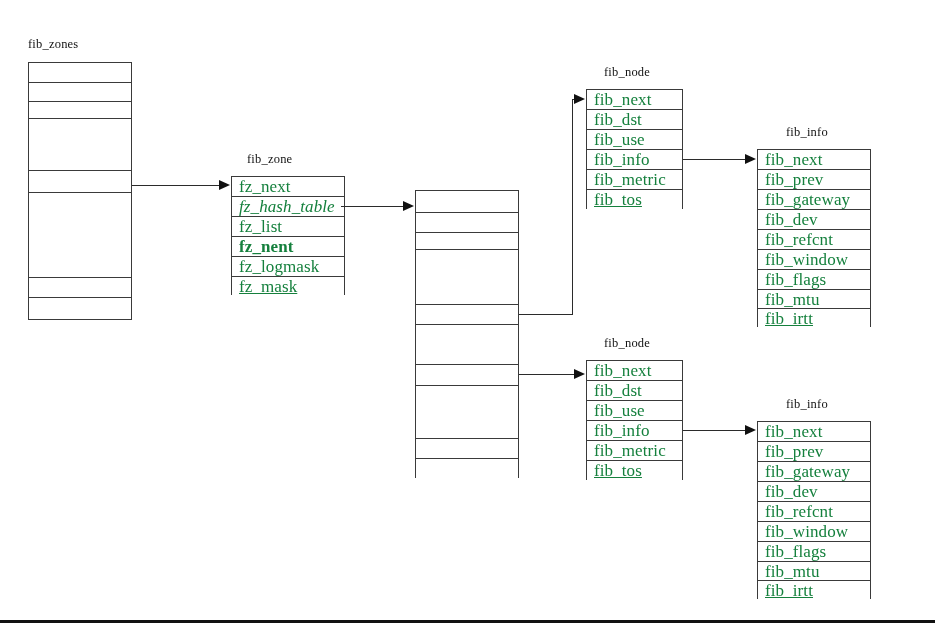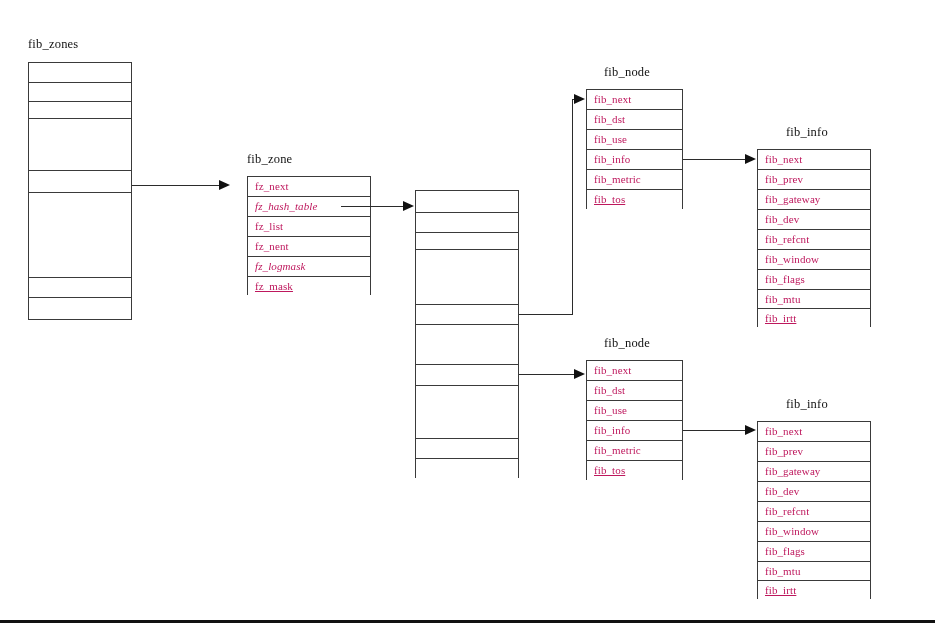--- a/index.html
+++ b/index.html
@@ -25,23 +25,23 @@
   .row {
     box-sizing: border-box;
     border-bottom: 1px solid #3a3a3a;
     background: #ffffff;
     position: relative;
     white-space: nowrap;
     overflow: hidden;
   }
   .row:last-child { border-bottom: none; text-decoration: underline; }
   .row.labeled {
-    font-size: 11px;
+    font-size: 17px;
     line-height: 1;
-    color: #be185d;
+    color: #15803d;
     padding-left: 7px;
     display: flex;
     align-items: center;
     letter-spacing: 0.1px;
   }
   .caption {
     position: absolute;
     font-size: 12.5px;
     color: #111111;
     white-space: nowrap;
@@ -85,26 +85,26 @@
     <div class="row" style="height:19px;"></div>
     <div class="row" style="height:17px;"></div>
     <div class="row" style="height:52px;"></div>
     <div class="row" style="height:22px;"></div>
     <div class="row" style="height:85px;"></div>
     <div class="row" style="height:20px;"></div>
     <div class="row" style="height:21px;"></div>
   </div>
 
   <div class="caption" style="left:247px; top:152px;">fib_zone</div>
-  <div class="struct" id="s-fib-zone" style="left:231px; top:176px; width:124px; height:119px;margin-left:16px;">
+  <div class="struct" id="s-fib-zone" style="left:231px; top:176px; width:114px; height:119px;">
     <div class="row labeled" style="height:20px;">fz_next</div>
     <div class="row labeled" style="height:20px;font-style:italic;">fz_hash_table</div>
     <div class="row labeled" style="height:20px;">fz_list</div>
-    <div class="row labeled" style="height:20px;">fz_nent</div>
-    <div class="row labeled" style="height:20px;font-style:italic;">fz_logmask</div>
+    <div class="row labeled" style="height:20px;font-weight:bold;">fz_nent</div>
+    <div class="row labeled" style="height:20px;">fz_logmask</div>
     <div class="row labeled" style="height:19px;">fz_mask</div>
   </div>
 
   <div class="struct" id="s-hash" style="left:415px; top:190px; width:104px; height:288px;">
     <div class="row" style="height:22px;"></div>
     <div class="row" style="height:20px;"></div>
     <div class="row" style="height:17px;"></div>
     <div class="row" style="height:55px;"></div>
     <div class="row" style="height:20px;"></div>
     <div class="row" style="height:40px;"></div>

